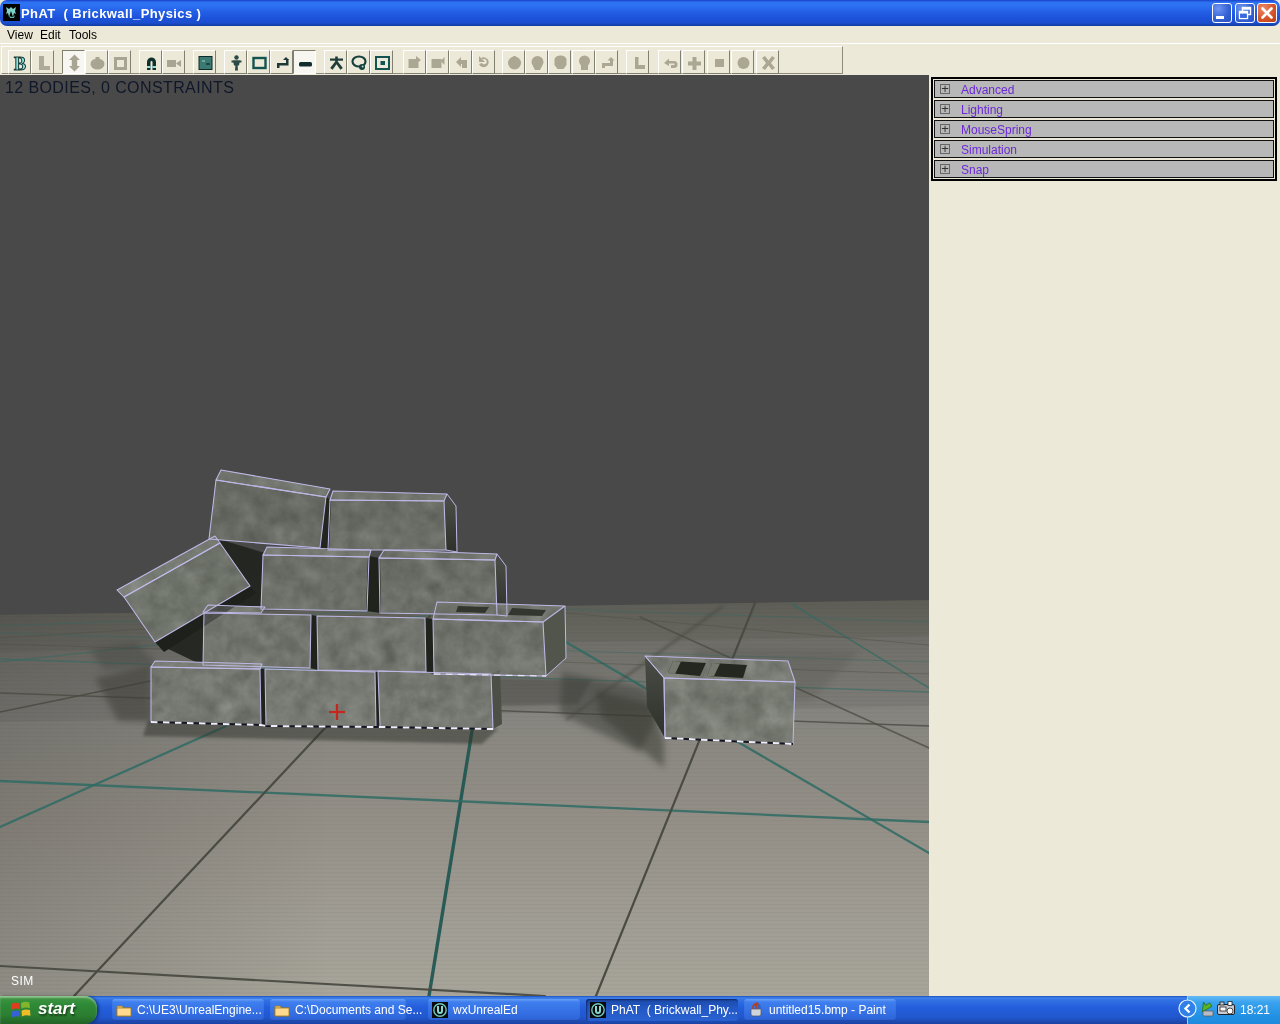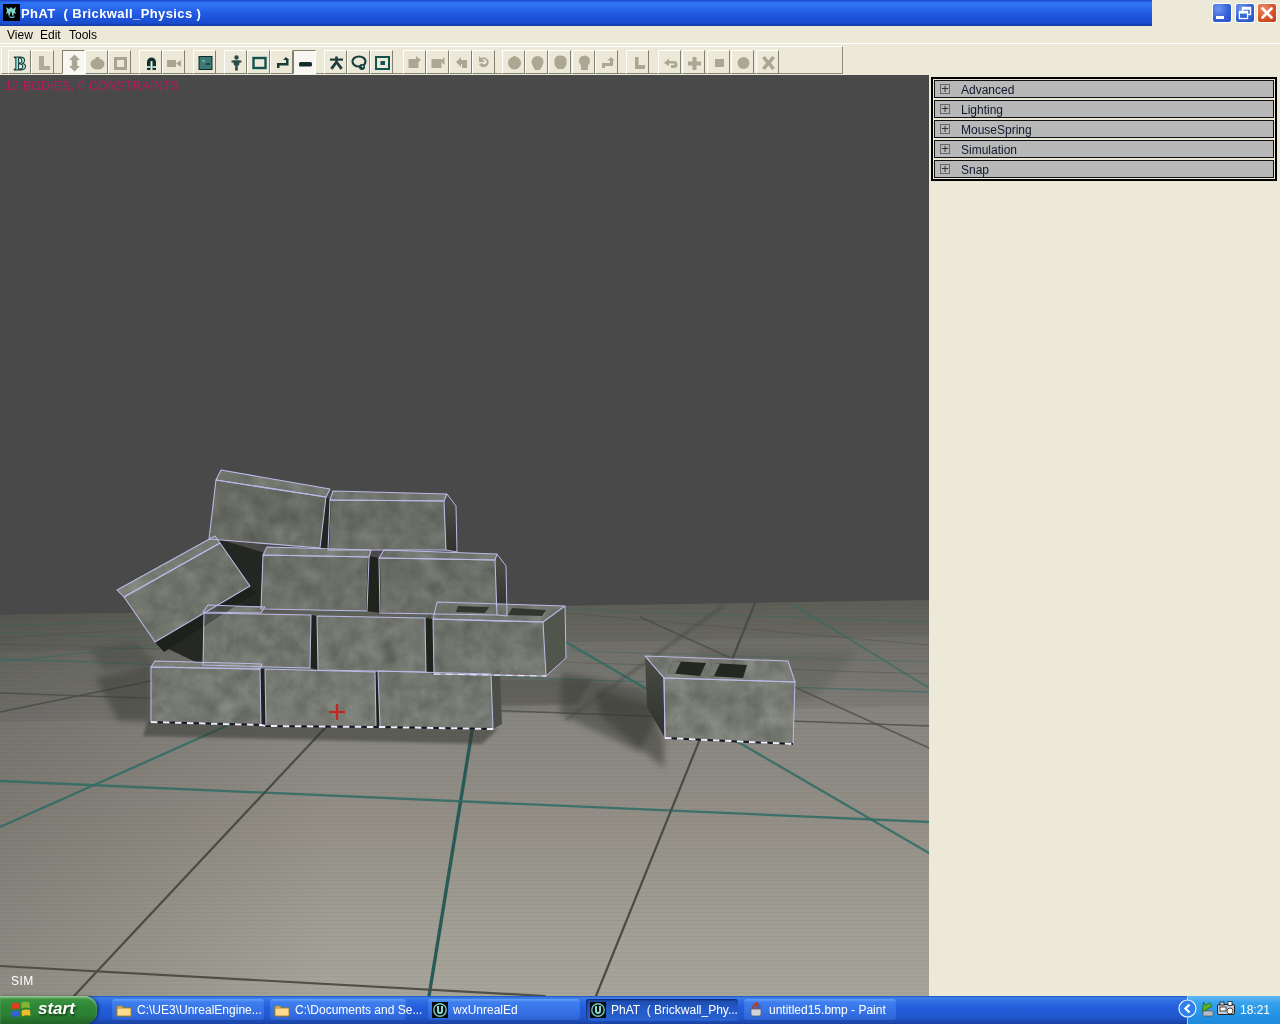--- a/index.html
+++ b/index.html
@@ -1,42 +1,42 @@
 <!DOCTYPE html>
 <html><head>
 <meta charset="utf-8">
 <style>
 html,body{margin:0;padding:0;width:1280px;height:1024px;overflow:hidden;
   font-family:"Liberation Sans",sans-serif;background:#ece9d8;}
 *{box-sizing:border-box;}
-#titlebar{position:absolute;left:0;top:0;width:1152px;height:26px;
-  background:linear-gradient(180deg,#1941c9 0%,#2e72f2 9%,#2e73f4 20%,#245fe6 45%,#1c52da 70%,#1b4ecf 88%,#123c9d 100%);}
+#titlebar{position:absolute;left:0;top:0;width:1280px;height:26px;
+  background:linear-gradient(180deg,#1941c9 0%,#2e72f2 9%,#2e73f4 20%,#245fe6 45%,#1c52da 70%,#1b4ecf 88%,#123c9d 100%);border-radius:7px;}
 #ticon{position:absolute;left:3px;top:4px;width:17px;height:17px;background:#000;}
 #ttext{position:absolute;left:21px;top:6px;color:#fff;font-size:13px;font-weight:bold;letter-spacing:0.4px;}
 .capbtn{position:absolute;top:3px;width:20px;height:20px;border-radius:3px;
   border:1px solid #fff;color:#fff;}
 #btnmin,#btnmax{background:radial-gradient(circle at 30% 25%,#6f96f2 0%,#3562d6 55%,#2950c5 100%);}
 #btnclose{background:radial-gradient(circle at 30% 25%,#ea8b68 0%,#d8552a 55%,#ba3a10 100%);}
 #menubar{position:absolute;left:0;top:26px;width:1024px;height:17px;background:#ece9d8;
   font-size:12px;color:#000;}
 #menubar span{position:absolute;top:2px;}
 #toolbar{position:absolute;left:0;top:43px;width:1280px;height:32px;background:#ece9d8;border-top:1px solid #fff;}
 .tbtn{position:absolute;top:6px;width:23px;height:24px;background:#ece9d8;
   border-top:1px solid #fff;border-left:1px solid #fff;border-right:1px solid #808070;border-bottom:1px solid #808070;}
 .tbtn.chk{background:#f7f6f1;border-top:1px solid #808070;border-left:1px solid #808070;border-right:1px solid #fff;border-bottom:1px solid #fff;}
 .tbtn svg{position:absolute;left:2px;top:3px;}
 #viewport{position:absolute;left:0;top:75px;width:929px;height:921px;background:#494949;}
-#vtext1{position:absolute;left:5px;top:79px;color:#be185d;font-size:12px;letter-spacing:0.4px;}
+#vtext1{position:absolute;left:5px;top:79px;color:#0f172a;font-size:16px;letter-spacing:0.4px;}
 #vtext2{position:absolute;left:11px;top:974px;color:#fff;font-size:12px;letter-spacing:0.4px;}
 #panel{position:absolute;left:929px;top:75px;width:351px;height:921px;background:#ece9d8;}
 #catbox{position:absolute;left:2px;top:2px;width:346px;height:104px;border:2px solid #000;background:#ece9d8;}
 .cat{position:absolute;left:1px;width:340px;height:18px;background:#b8b8b8;border:1px solid #111;}
 .cat .pl{position:absolute;left:5px;top:3px;width:10px;height:10px;border:1px solid #666;
   color:#333;font-size:13px;line-height:8px;text-align:center;}
-.cat .lbl{position:absolute;left:26px;top:2px;font-size:12px;color:#0f172a;}
+.cat .lbl{position:absolute;left:26px;top:2px;font-size:12px;color:#6d28d9;}
 #taskbar{position:absolute;left:0;top:996px;width:1280px;height:28px;
   background:linear-gradient(180deg,#1e50b9 0,#3f83ee 7%,#3272e4 14%,#245edc 40%,#2158cf 75%,#1c47ab 95%,#1941a5 100%);}
 #startbtn{position:absolute;left:0;top:0;width:97px;height:28px;border-radius:0 12px 12px 0;
   background:linear-gradient(180deg,#5eac56 0,#3d9441 8%,#2f8a37 30%,#2b7e31 70%,#236628 95%);
   box-shadow:inset 0 2px 2px rgba(255,255,255,.35), 2px 0 3px rgba(0,0,20,.4);}
 #startbtn .stext{position:absolute;left:38px;top:3px;color:#fff;font-size:17px;font-weight:bold;font-style:italic;
   text-shadow:1px 2px 2px rgba(0,0,0,.5);}
 .taskbtn{position:absolute;top:3px;height:22px;border-radius:3px;color:#fff;font-size:12px;
   background:linear-gradient(180deg,#69a0f4 0,#3e7eee 14%,#3672e6 55%,#2e66da 90%,#2a5ed0 100%);
   box-shadow:inset 0 -1px 1px rgba(0,0,30,.25);}

